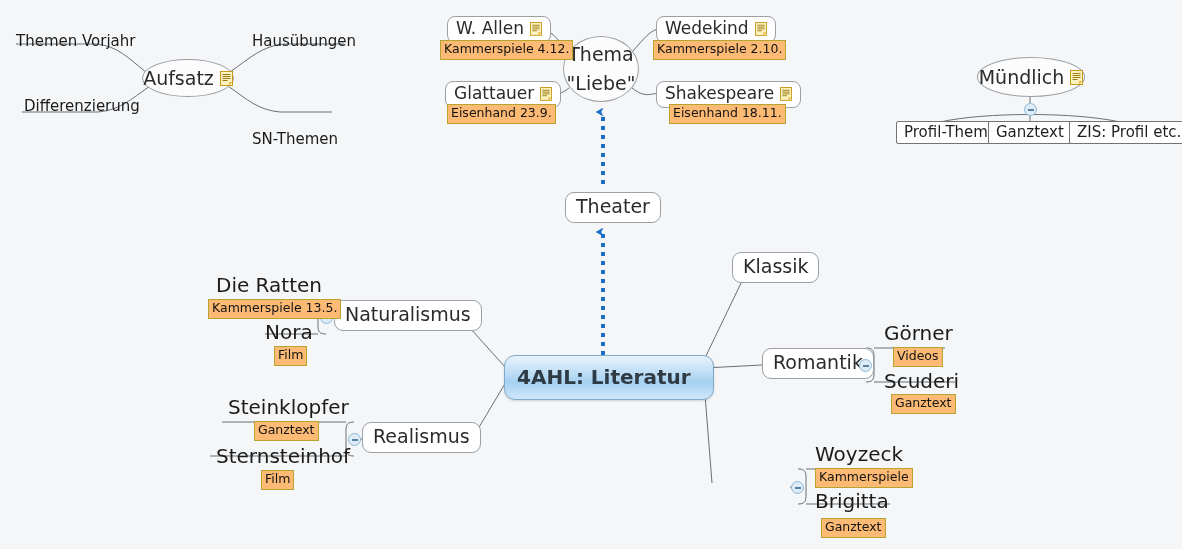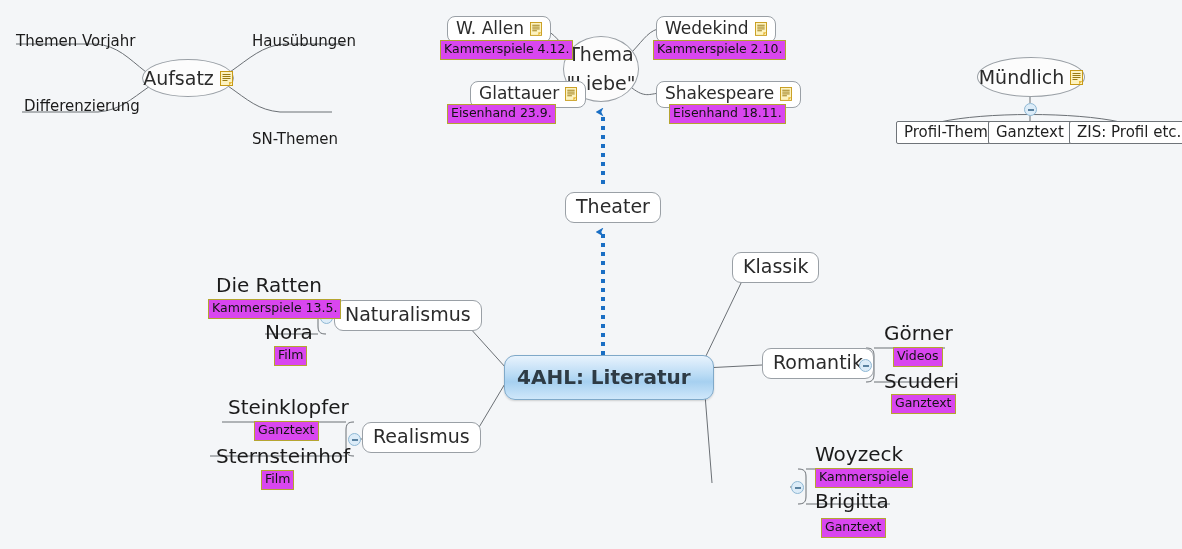--- a/index.html
+++ b/index.html
@@ -86,21 +86,21 @@
   .plain {
     font-size: 20px;
     color: #1b1b1b;
     line-height: 1.1;
   }
   .plain.sm { font-size: 19px; }
 
   
   .tag {
     position: absolute;
-    background: #d946ef;
+    background: #fdba74;
     border: 1px solid #b5a530;
     font-size: 12.5px;
     color: #141414;
     padding: 0px 3px 1px 3px;
     line-height: 1.32;
     white-space: nowrap;
   }
 
   
   .toggle {
@@ -247,21 +247,21 @@
             <path d="M2.5 7.5h8"></path>
             <path d="M2.5 9.5h5"></path>
           </g>
         </svg>
     </span>
   </div>
   <div class="tag" style="left:440px; top:40px;">
     <span>Kammerspiele 4.12.</span>
   </div>
 
-  <div class="node rbox small" style="left:470px; top:81px;">
+  <div class="node rbox small" style="left:445px; top:81px;">
     <span>Glattauer</span>
     <span class="note-icon sm">
       <svg viewBox="0 0 13 15">
           <rect x="0.5" y="0.5" width="12" height="14" fill="#fdf3c0" stroke="#c79a18"></rect>
           <path d="M9 14.5 L12.5 11 L9 11 Z" fill="#e8b93a"></path>
           <g stroke="#9a7a12" stroke-width="1">
             <path d="M2.5 3.5h8"></path>
             <path d="M2.5 5.5h8"></path>
             <path d="M2.5 7.5h8"></path>
             <path d="M2.5 9.5h5"></path>

